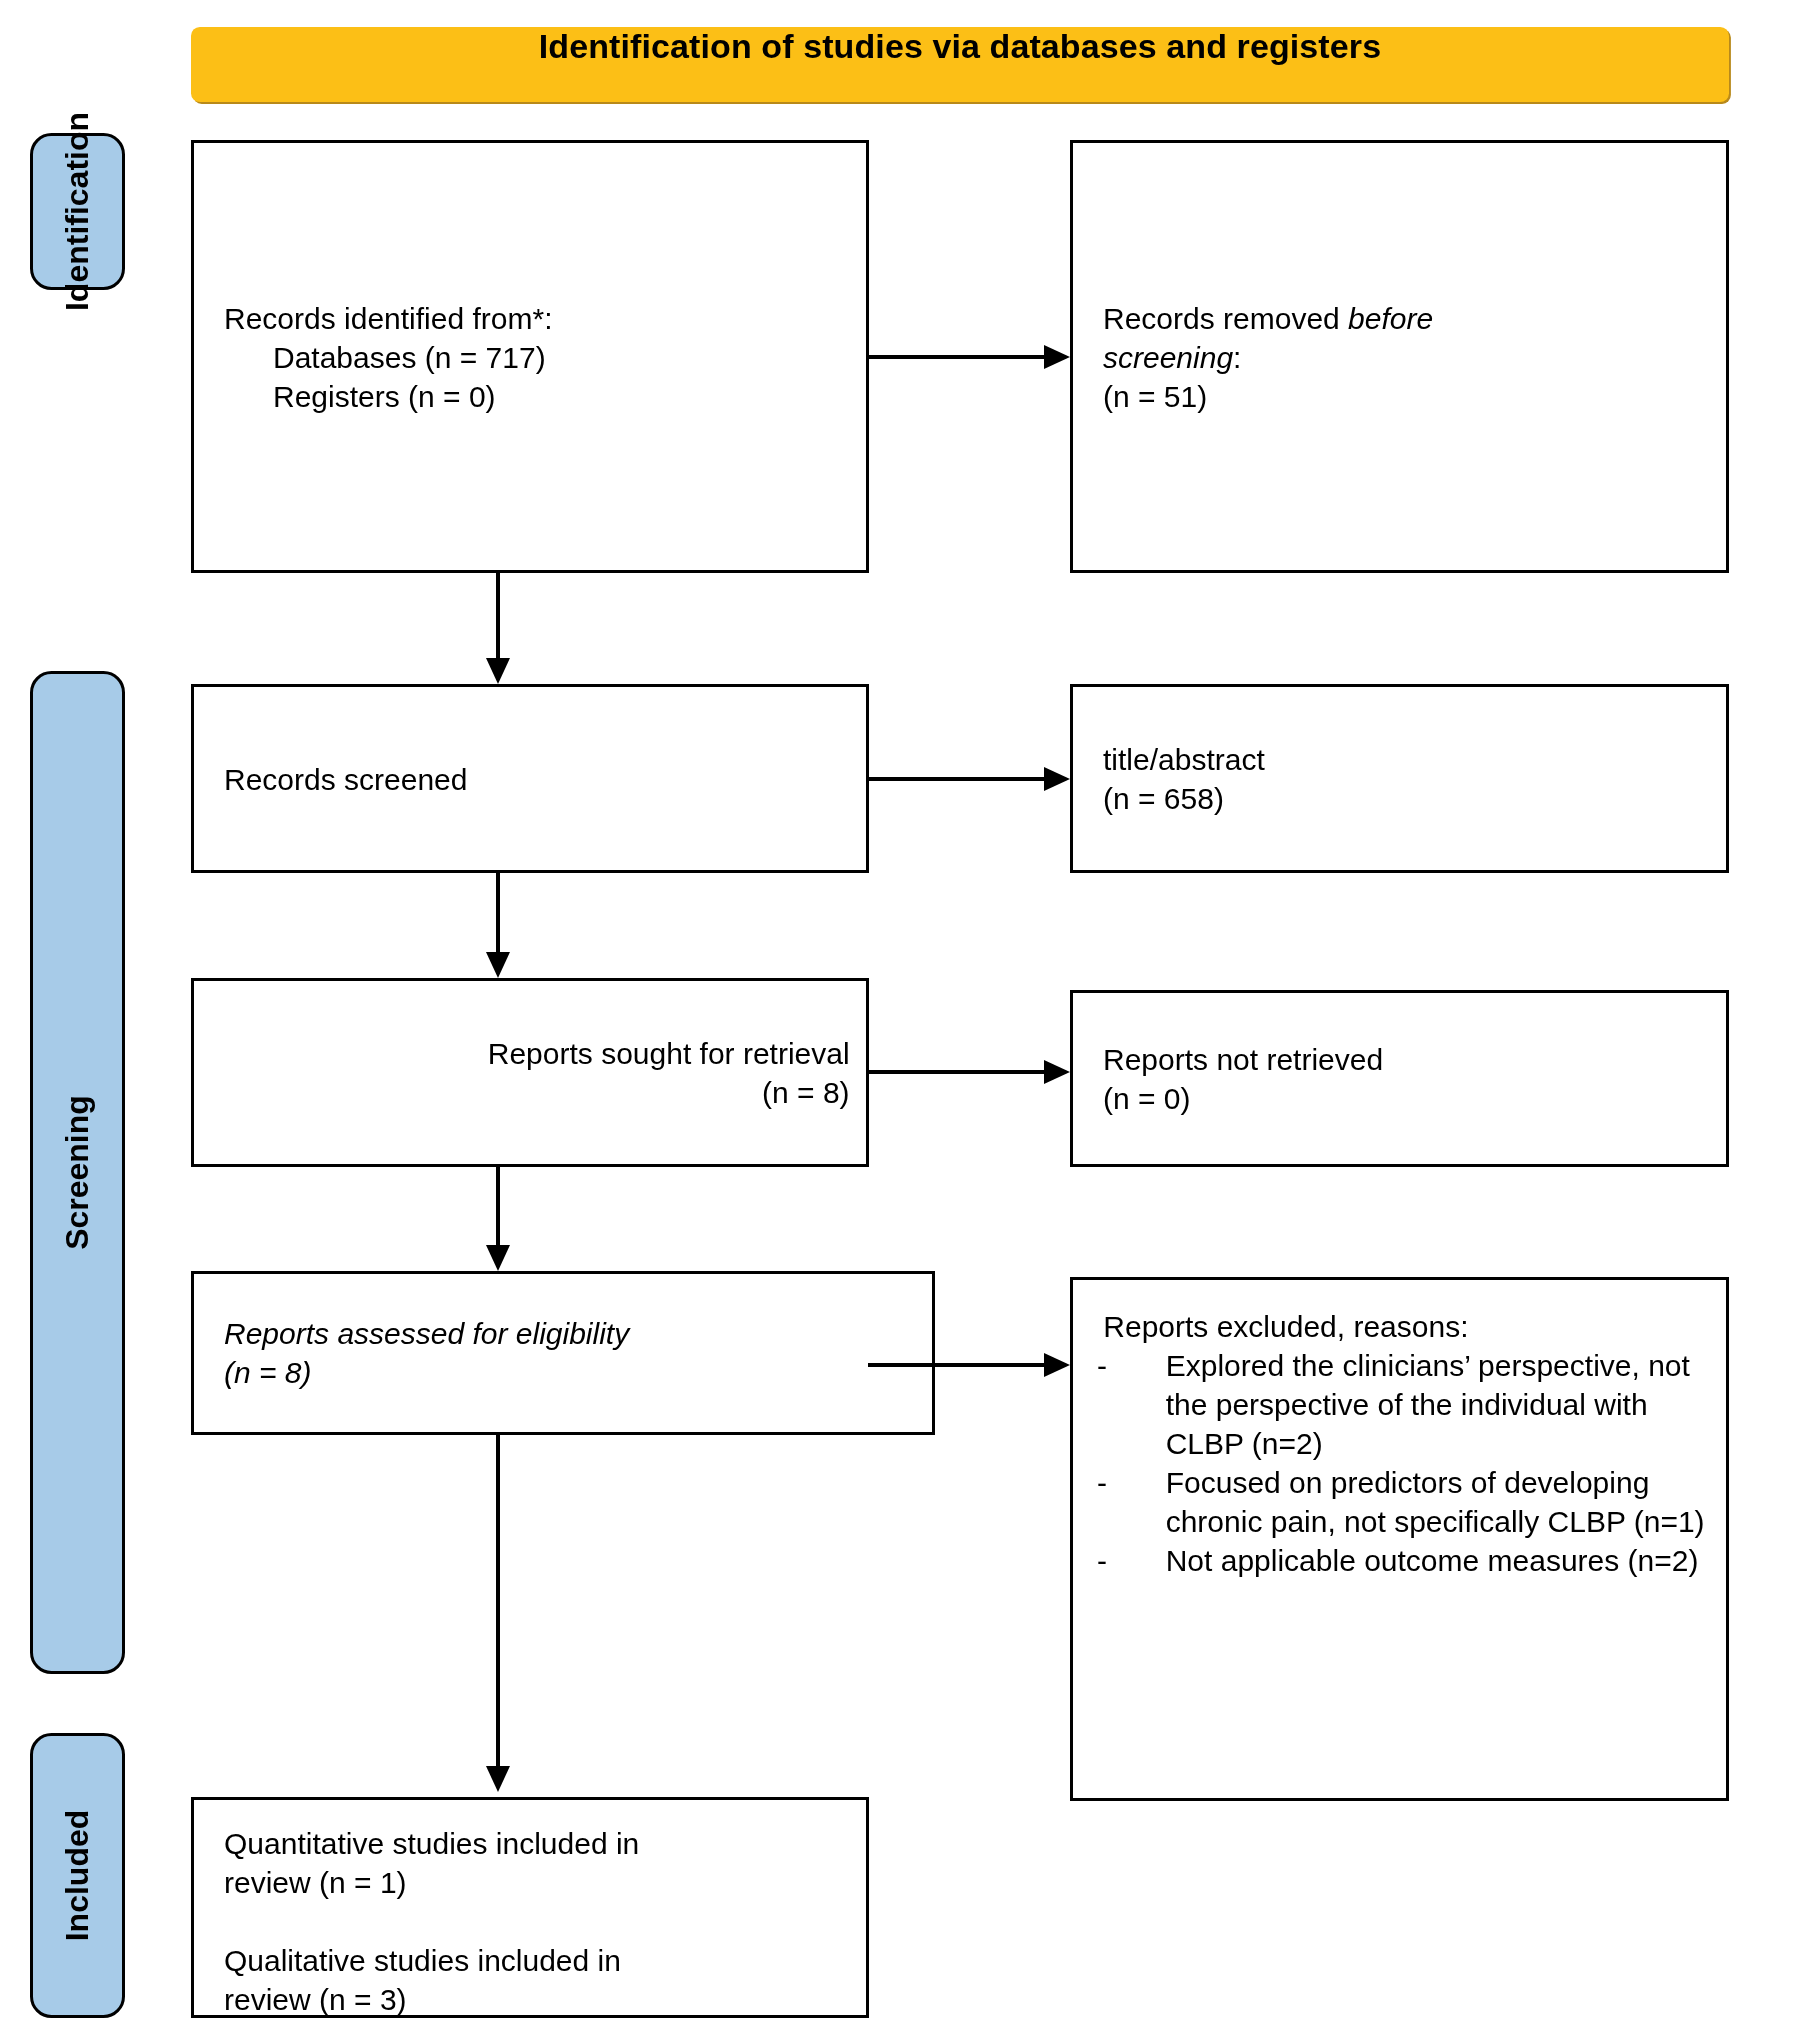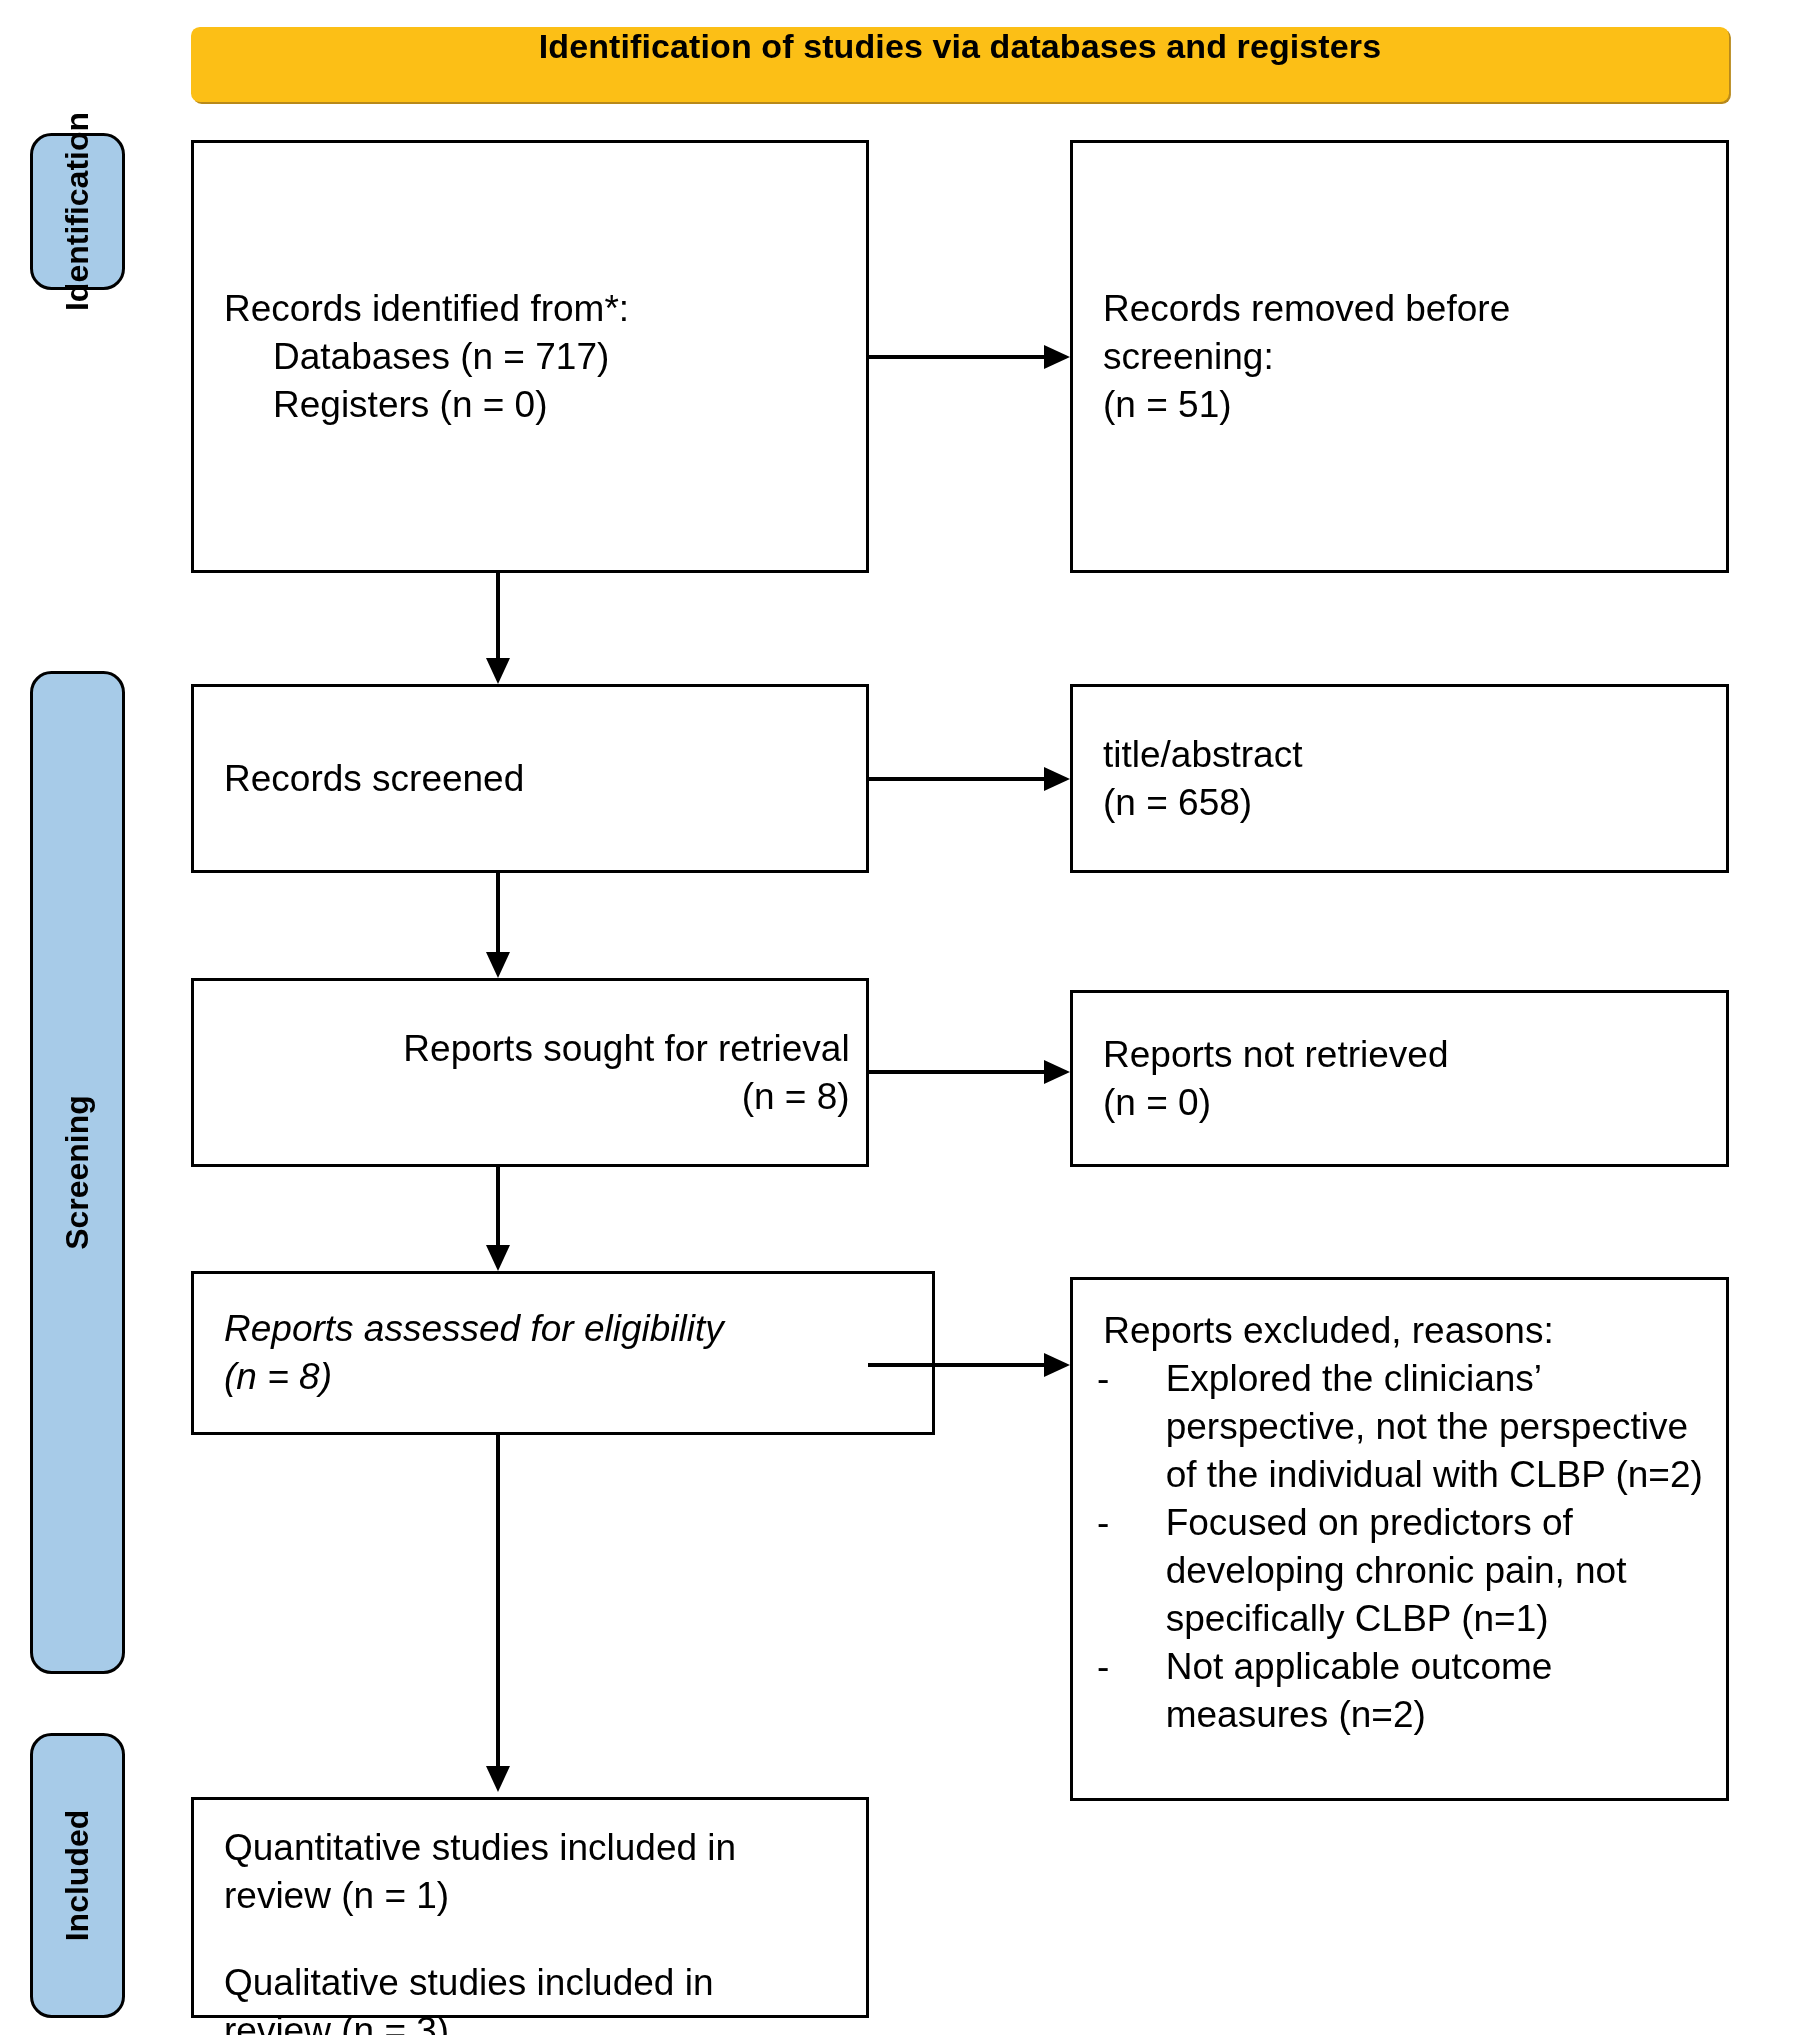--- a/index.html
+++ b/index.html
@@ -69,34 +69,34 @@
     position: absolute;
     background: #ffffff;
     border: 3.2px solid #000000;
     box-sizing: border-box;
     padding: 0;
   }
   .box-inner {
     position: absolute;
     left: 30px;
     right: 16.4px;
-    font-size: 37px;
+    font-size: 30px;
     line-height: 1.30;
     color: #000000;
   }
   .box-mid .box-inner {
     top: 50%;
     transform: translateY(-50%);
   }
   .box-top .box-inner {
     top: 26.5px;
     transform: none;
   }
   .indent { padding-left: 49px; }
-  .ital { }
+  .ital { font-style: italic; }
   .spacer { height: 39px; }
 
   
   ul.reasons {
     margin: 0;
     padding: 0;
     list-style: none;
   }
   ul.reasons li {
     position: relative;

